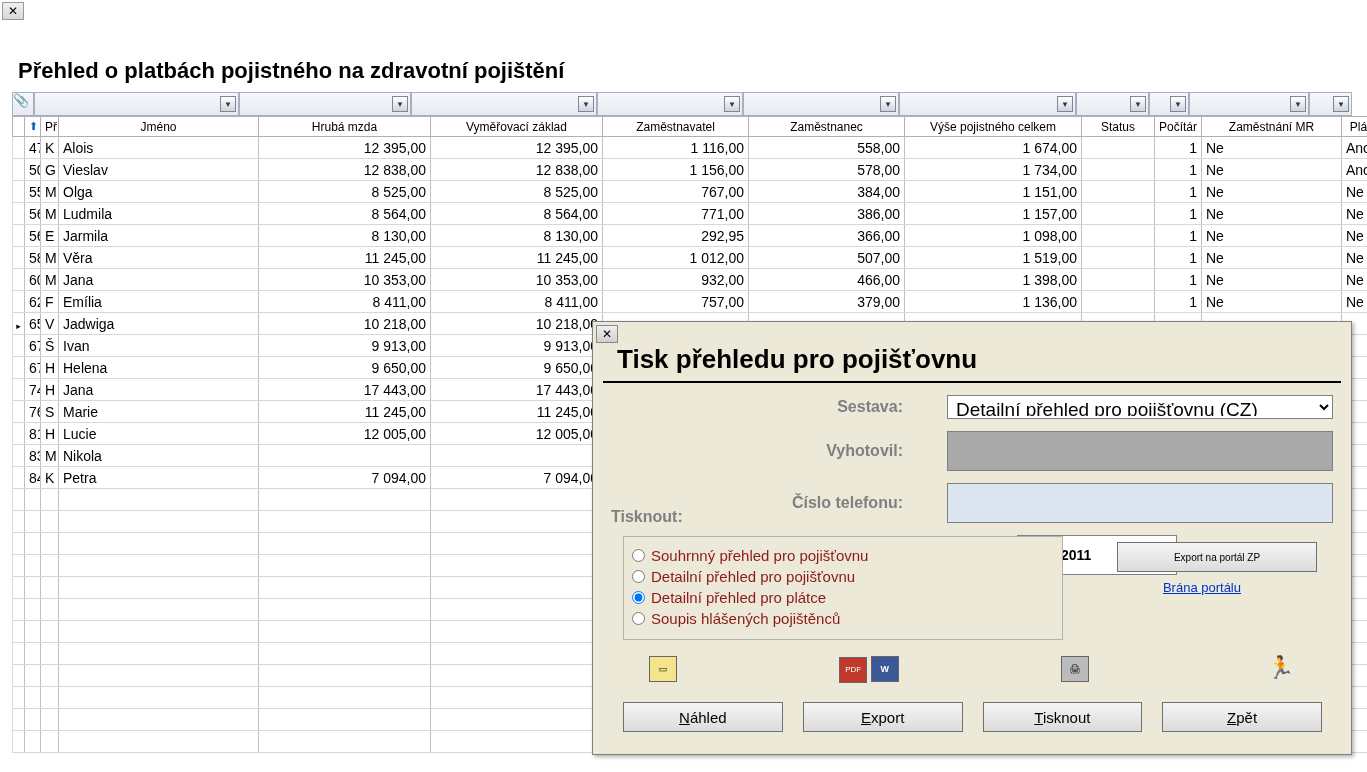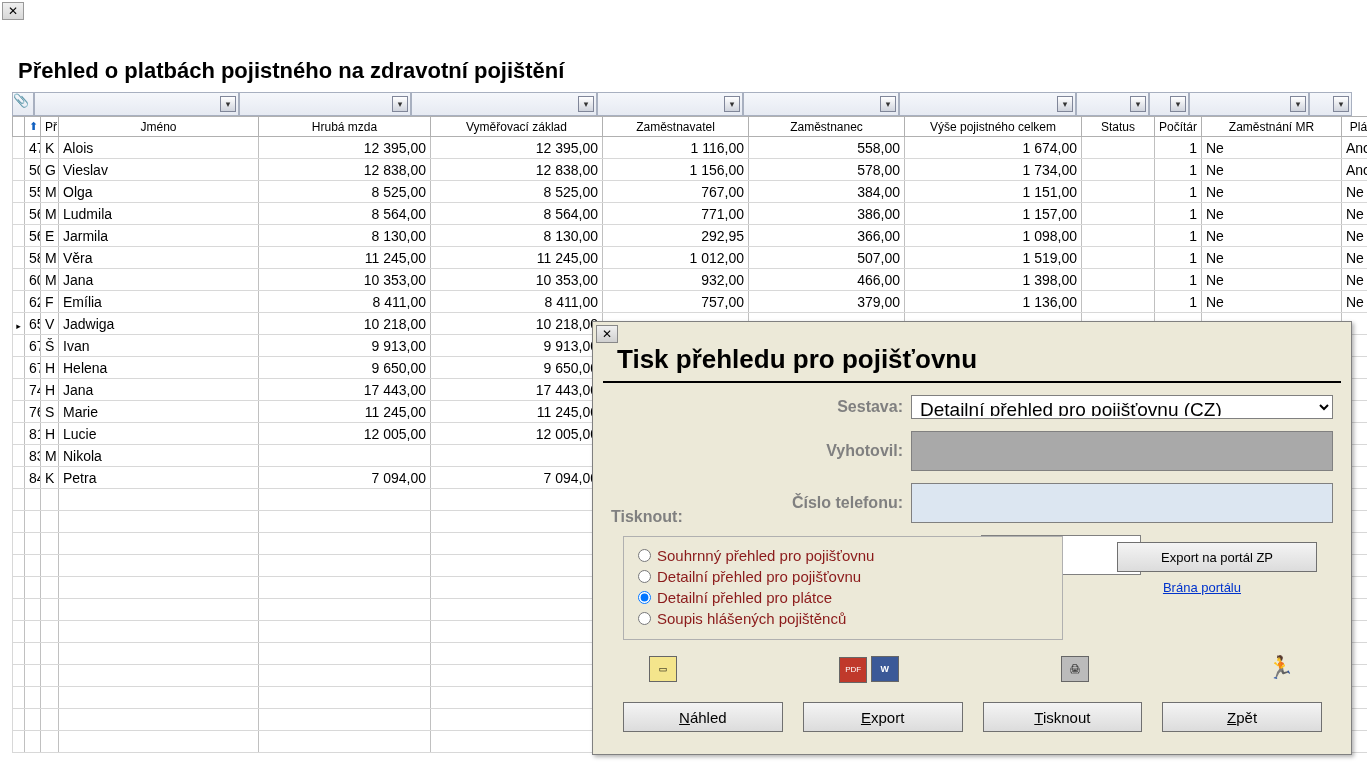--- a/index.html
+++ b/index.html
@@ -18,34 +18,34 @@
 .grid th { background: #fff; border: 1px solid #b0b0b0; font-weight: normal; font-size: 12px; padding: 2px 4px; height: 20px; }
 .grid td { border: 1px solid #d8d8d8; border-right-color: #c0c0c0; padding: 1px 4px; height: 22px; font-size: 14px; white-space: nowrap; overflow: hidden; }
 .grid .num { text-align: right; }
 .grid .rowmark { width: 12px; text-align: center; padding:0; }
 .rowmark.cur::before { content: "▸"; font-size: 9px; color: #000; }
 
 .dialog { position: absolute; top: 321px; left: 592px; width: 760px; height: 434px; background: #ece9d8; border: 1px solid #808080; box-shadow: 2px 2px 4px rgba(0,0,0,.3); }
 .dialog-close { position: absolute; top: 3px; left: 3px; width: 22px; height: 18px; background: linear-gradient(#f0f0f0,#d0d0d0); border: 1px solid #888; font-size: 12px; line-height: 16px; text-align: center; cursor: pointer; }
 .dialog-title { font-size: 26px; font-weight: bold; padding: 22px 14px 6px 14px; border-bottom: 2px solid #000; margin: 0 10px 10px 10px; }
 
-.form-row { display: flex; align-items: center; margin: 12px 18px; }
+.form-row { display: flex; align-items: center; margin: 12px 18px; gap: 36px; }
 .form-label { flex: 0 0 300px; text-align: right; color: #808080; font-size: 16px; font-weight: bold; padding-right: 8px; }
 .form-input { flex: 1; height: 40px; border: 1px solid #808080; background: #a9a9a9; padding: 2px 4px; font-size: 14px; }
 .form-input.light { background: #dce6f1; }
 .form-input.date { background: #fff; font-weight: bold; max-width: 160px; }
 .form-select { flex: 1; height: 24px; border: 1px solid #808080; background: #fff; font-size: 19px; padding: 2px 4px; }
 
 .tisk-label { position: absolute; left: 18px; top: 186px; color: #808080; font-size: 16px; font-weight: bold; }
 
-.radio-group { position: absolute; left: 30px; top: 214px; width: 440px; border: 1px solid #b0b0b0; padding: 8px 14px 10px 14px; background: #ece9d8; }
+.radio-group { position: absolute; left: 30px; top: 214px; width: 440px; border: 1px solid #b0b0b0; padding: 8px 14px 10px 8px; background: #ece9d8; }
 .radio-item { display: flex; align-items: center; color: #8b1a1a; font-size: 15px; padding: 2px 0; }
 .radio-item input { margin-right: 6px; }
 
-.export-btn { position: absolute; right: 34px; top: 220px; width: 200px; height: 30px; background: linear-gradient(#f4f4f4,#dcdcdc); border: 1px solid #707070; font-size: 13px; cursor: pointer; }
+.export-btn { position: absolute; right: 34px; top: 220px; width: 200px; height: 30px; background: linear-gradient(#f4f4f4,#dcdcdc); border: 1px solid #707070; font-size: 10px; cursor: pointer; }
 .portal-link { position: absolute; right: 110px; top: 258px; color: #0033cc; font-size: 13px; text-decoration: underline; cursor: pointer; margin-left: 26px; }
 
 .icon-row { position: absolute; left: 40px; top: 334px; right: 40px; display: flex; justify-content: space-between; }
 .iconcell { width: 60px; text-align: center; }
 .mini-icon { display: inline-block; width: 28px; height: 26px; border: 1px solid #666; background: #f4e58c; font-size: 9px; line-height: 24px; }
 
 .btn-row { position: absolute; left: 30px; bottom: 22px; right: 29px; display: flex; gap: 20px; }
 .dlg-btn { flex: 1; height: 30px; background: linear-gradient(#f4f4f4,#dcdcdc); border: 1px solid #707070; font-size: 15px; cursor: pointer; }
 </style>
 </head>

